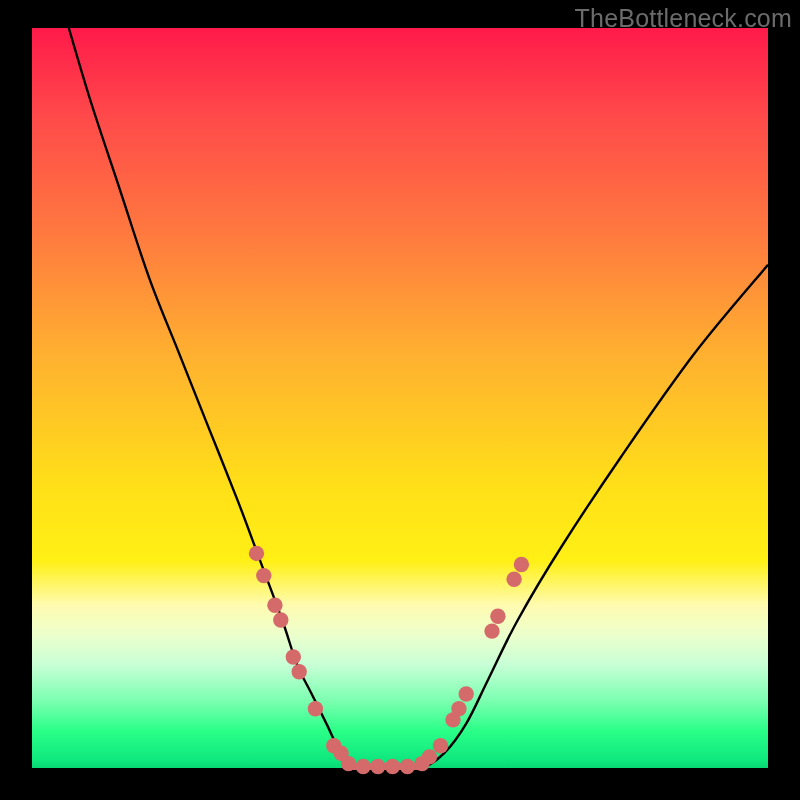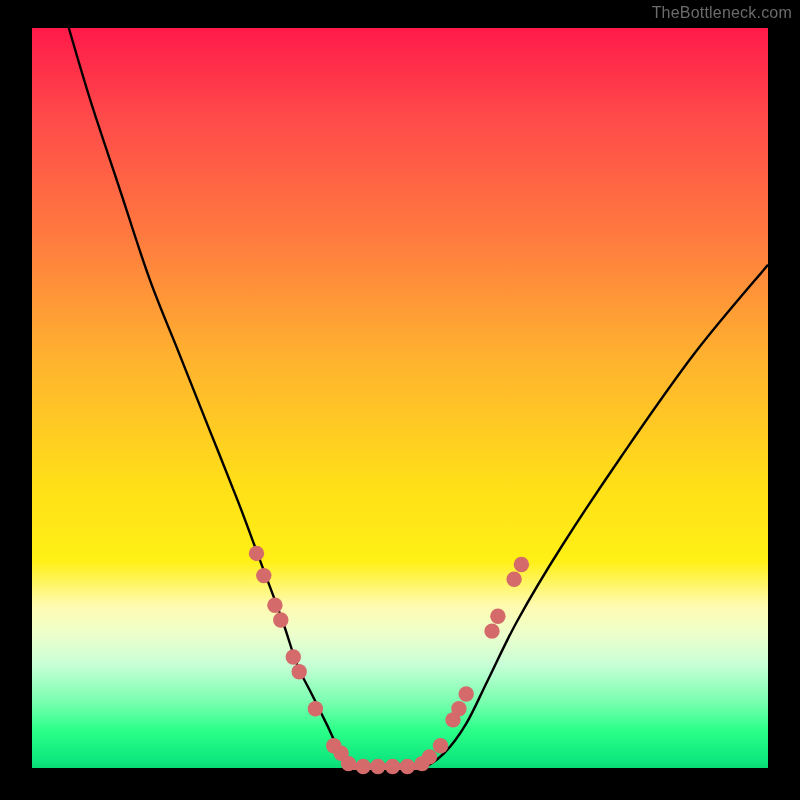--- a/index.html
+++ b/index.html
@@ -38,21 +38,21 @@
       #2aff88 95%,
       #0ee77e 99%,
       #08d874 100%
     );
   }
   .watermark {
     position: absolute;
     top: 4px;
     right: 8px;
     font-family: Arial, Helvetica, sans-serif;
-    font-size: 16px;
+    font-size: 25px;
     color: #6b6b6b;
     letter-spacing: 0.2px;
   }
   svg.overlay {
     position: absolute;
     top: 0;
     left: 0;
   }
 </style>
 </head>

